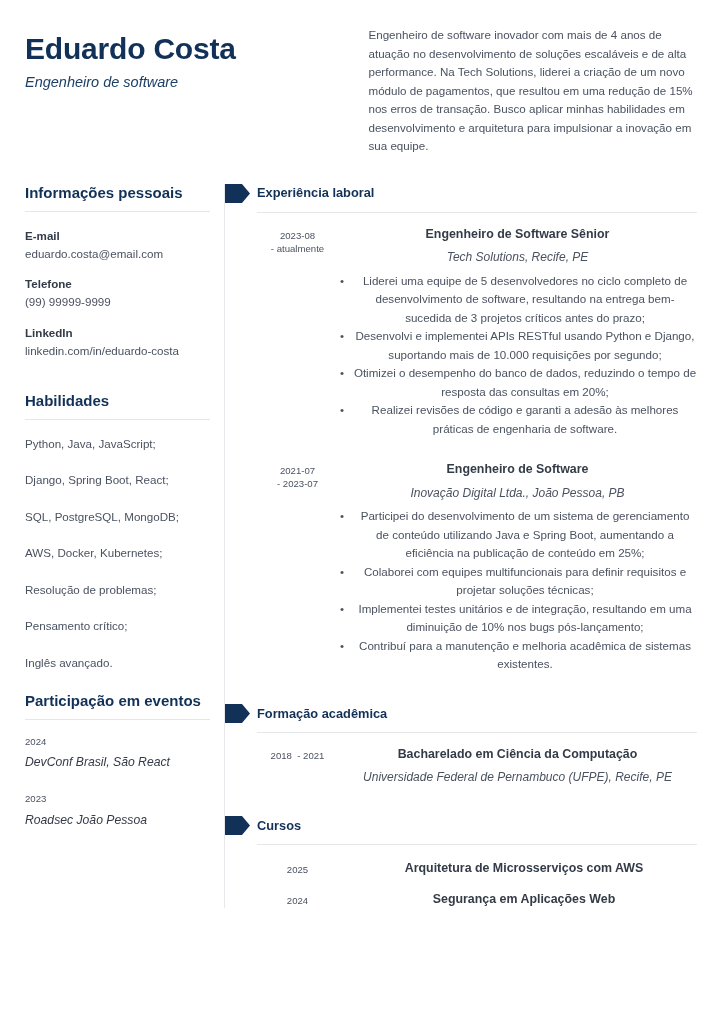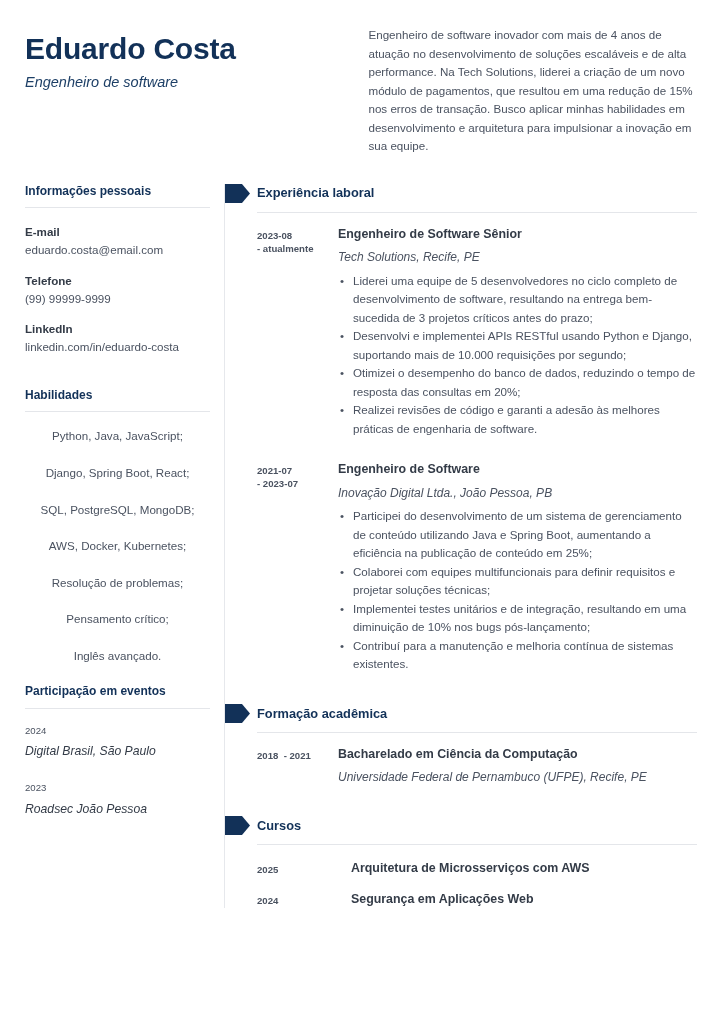--- a/index.html
+++ b/index.html
@@ -66,25 +66,26 @@
     flex: 0 0 1px;
     background: #e6e8ec;
     align-self: stretch;
     min-height: 705px;
     margin-right: 0;
   }
   .col-right {
     flex: 1 1 auto;
     padding-left: 0;
     position: relative;
+    text-align: center;
   }
 
   
   .side-heading {
-    font-size: 12px;
+    font-size: 15px;
     font-weight: bold;
     color: #123158;
     margin: 0;
     line-height: 1.2;
   }
   .side-rule {
     height: 1px;
     background: #e4e6ea;
     margin-top: 9px;
     margin-bottom: 16px;
@@ -104,21 +105,20 @@
     margin: 0;
     line-height: 1.35;
   }
 
   .skills { margin: 0; padding: 0; list-style: none; }
   .skill-item {
     font-size: 11.6px;
     color: #4a5260;
     line-height: 1.3;
     margin-bottom: 21.5px;
-    text-align: center;
   }
 
   .event { margin-bottom: 23px; }
   .event-year {
     font-size: 9.6px;
     color: #4a5260;
     margin: 0 0 8px 0;
     line-height: 1.2;
   }
   .event-name {
@@ -162,21 +162,20 @@
   }
 
   .entry {
     display: flex;
     padding-top: 14px;
   }
   .entry-dates {
     width: 81px;
     flex: 0 0 81px;
     padding-top: 2px;
-    font-weight: bold;
   }
   .date-line {
     font-size: 9.6px;
     color: #4a5260;
     line-height: 13px;
     white-space: pre;
   }
   .entry-body { flex: 1 1 auto; }
   .entry-role {
     font-size: 12.4px;
@@ -270,21 +269,21 @@
           <li class="skill-item">Inglês avançado.</li>
         </ul>
       </div>
 
       <div>
         <h2 class="side-heading">Participação em eventos</h2>
         <div class="side-rule"></div>
 
         <div class="event">
           <p class="event-year">2024</p>
-          <p class="event-name">Digital Brasil, São Paulo</p>
+          <p class="event-name">DevConf Brasil, São React</p>
         </div>
         <div class="event">
           <p class="event-year">2023</p>
           <p class="event-name">Roadsec João Pessoa</p>
         </div>
       </div>
 
     </div>
 
     <div class="divider-col"></div>
@@ -326,21 +325,21 @@
             <div class="date-line">2021-07</div>
             <div class="date-line">- 2023-07</div>
           </div>
           <div class="entry-body">
             <p class="entry-role">Engenheiro de Software</p>
             <p class="entry-org">Inovação Digital Ltda., João Pessoa, PB</p>
             <ul class="bullets">
               <li>Participei do desenvolvimento de um sistema de gerenciamento de conteúdo utilizando Java e Spring Boot, aumentando a eficiência na publicação de conteúdo em 25%;</li>
               <li>Colaborei com equipes multifuncionais para definir requisitos e projetar soluções técnicas;</li>
               <li>Implementei testes unitários e de integração, resultando em uma diminuição de 10% nos bugs pós-lançamento;</li>
-              <li>Contribuí para a manutenção e melhoria contínua de sistemas existentes.</li>
+              <li>Contribuí para a manutenção e melhoria acadêmica de sistemas existentes.</li>
             </ul>
           </div>
         </div>
       </div>
 
       <div class="gap-section"></div>
 
       <div class="section">
         <div class="section-head">
           <span class="flag">

